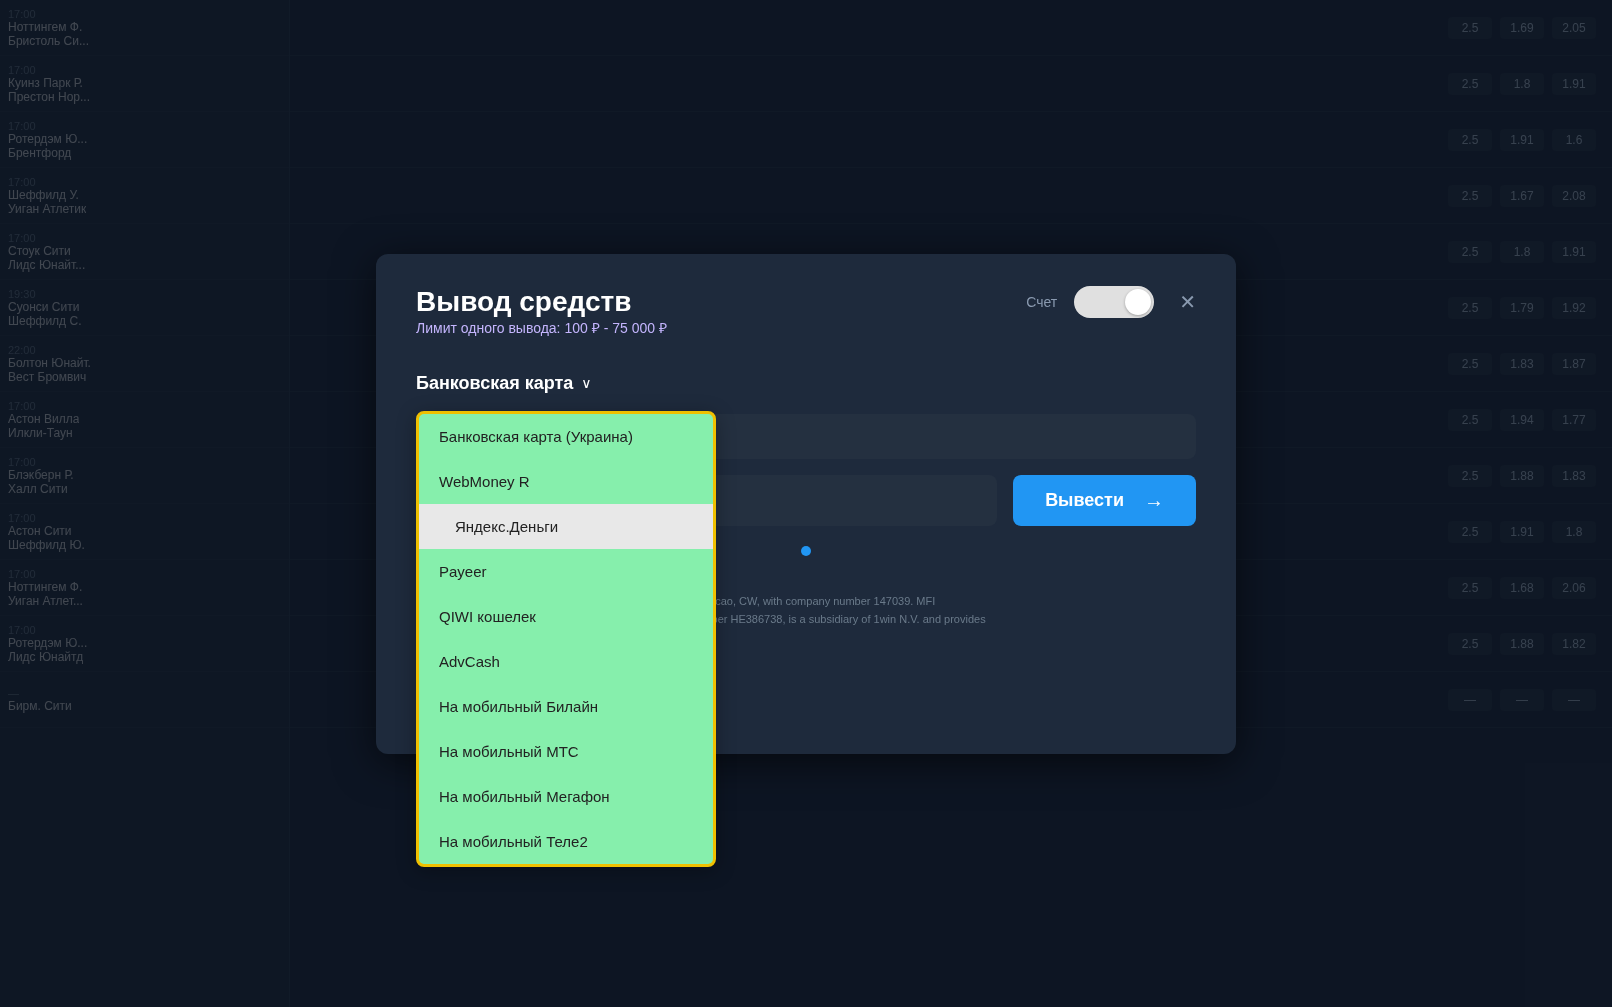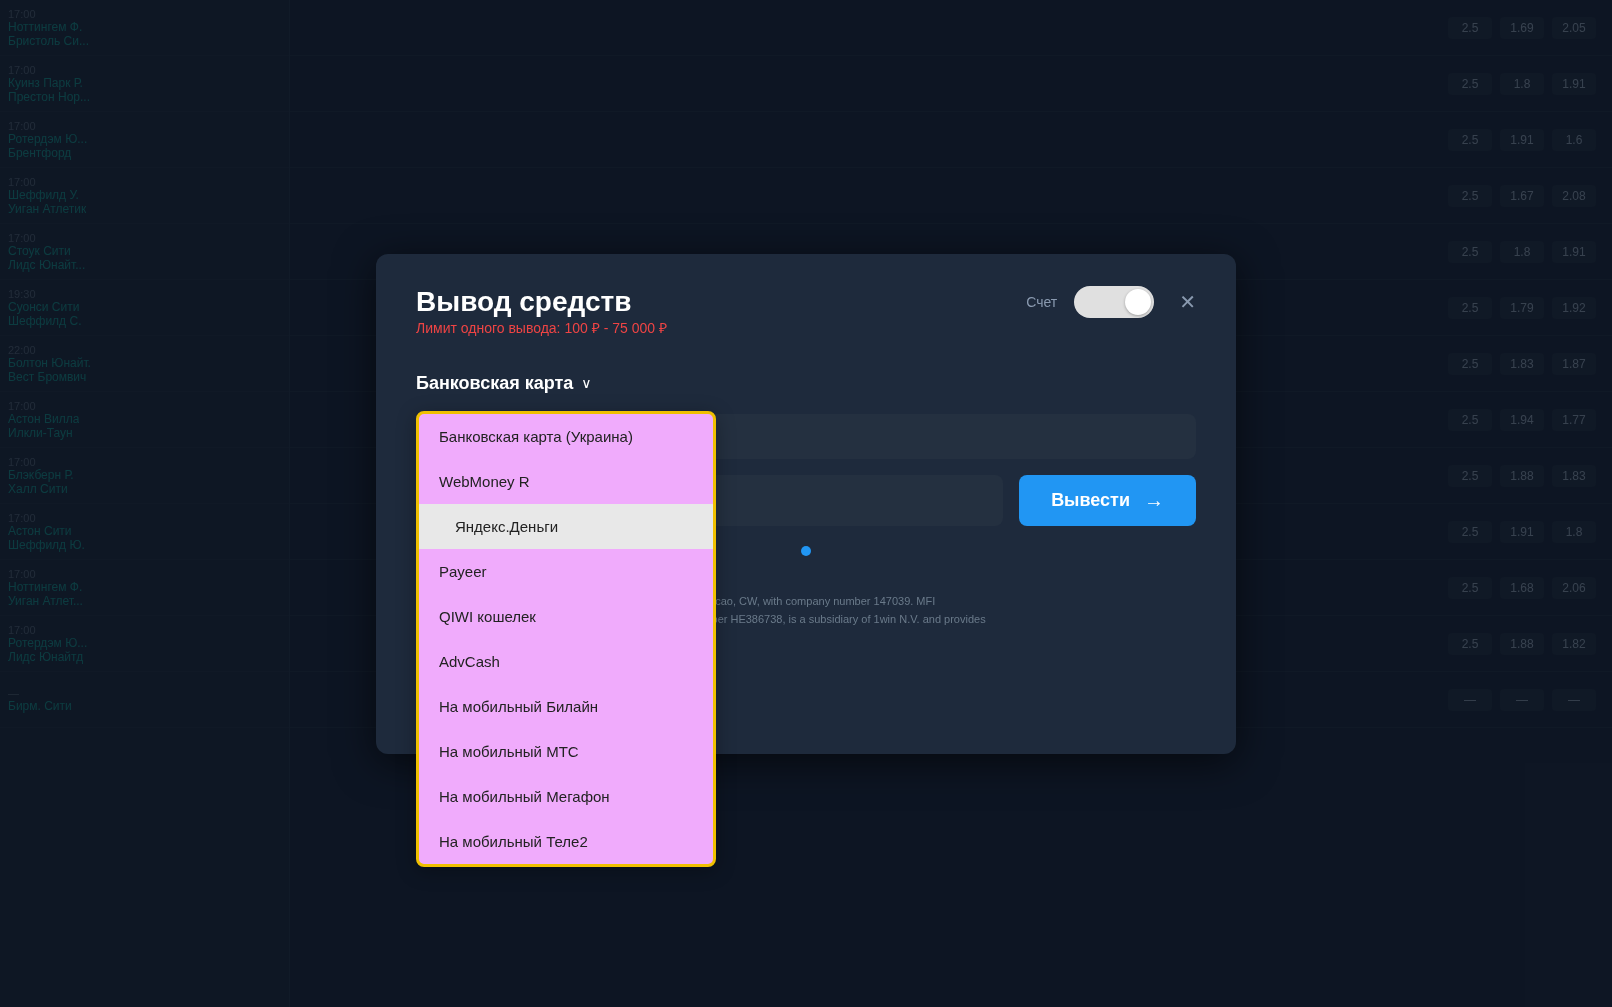--- a/index.html
+++ b/index.html
@@ -45,21 +45,21 @@
       padding: 4px 8px;
     }
 
     .bg-time {
       font-size: 11px;
       color: #6a7a8a;
     }
 
     .bg-team {
       font-size: 12px;
-      color: #14b8a6;
+      color: #e5e5e5;
       white-space: nowrap;
       overflow: hidden;
       text-overflow: ellipsis;
       max-width: 270px;
     }
 
     .bg-right-row {
       display: flex;
       border-bottom: 1px solid #243040;
       height: 56px;
@@ -145,21 +145,21 @@
 
     .close-btn {
       color: #8a9ab0;
       font-size: 20px;
       cursor: pointer;
       margin-left: 8px;
       line-height: 1;
     }
 
     .modal-subtitle {
-      color: #ef4444;
+      color: #c4b5fd;
       font-size: 14px;
       margin-bottom: 28px;
     }
 
     
     .payment-selector {
       position: relative;
       display: inline-flex;
       align-items: center;
       gap: 8px;
@@ -176,21 +176,21 @@
     .chevron-icon {
       color: #ffffff;
       font-size: 14px;
     }
 
     
     .dropdown {
       position: absolute;
       top: 38px;
       left: 0;
-      background: #f0abfc;
+      background: #86efac;
       border-radius: 8px;
       min-width: 300px;
       z-index: 100;
       box-shadow: 0 4px 20px rgba(0,0,0,0.3);
       border: 3px solid #f0c000;
       overflow: hidden;
     }
 
     .dropdown-item {
       padding: 14px 20px;
@@ -232,21 +232,21 @@
       background: #2196f3;
       color: #ffffff;
       border: none;
       border-radius: 8px;
       font-size: 18px;
       font-weight: 700;
       padding: 14px 32px;
       cursor: pointer;
       display: flex;
       align-items: center;
-      gap: 14px;
+      gap: 20px;
       white-space: nowrap;
       justify-content: space-between;
     }
 
     .arrow-icon {
       font-size: 20px;
     }
 
     
     .dot-indicator {

